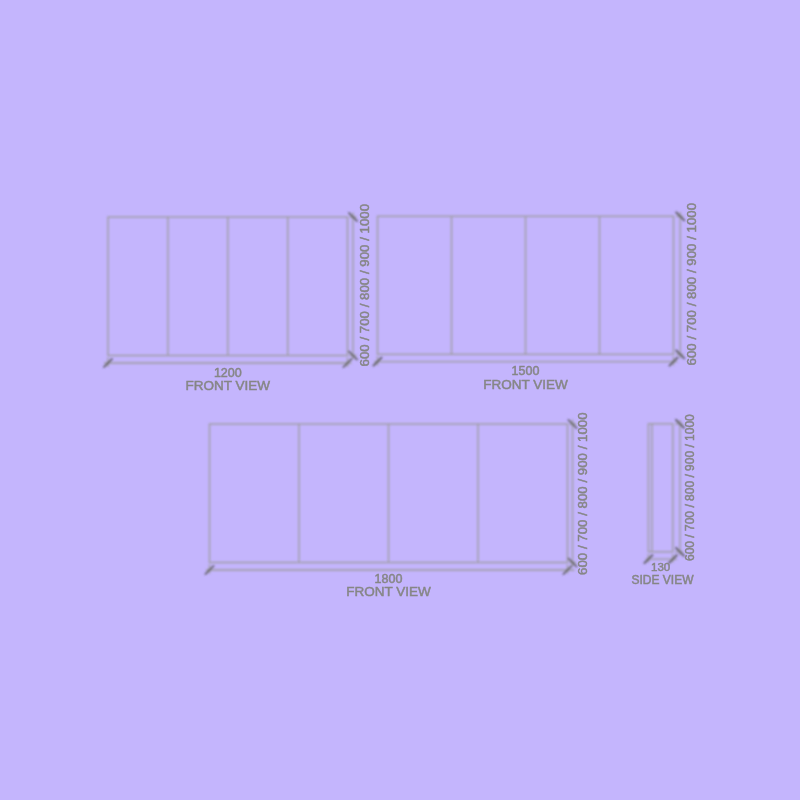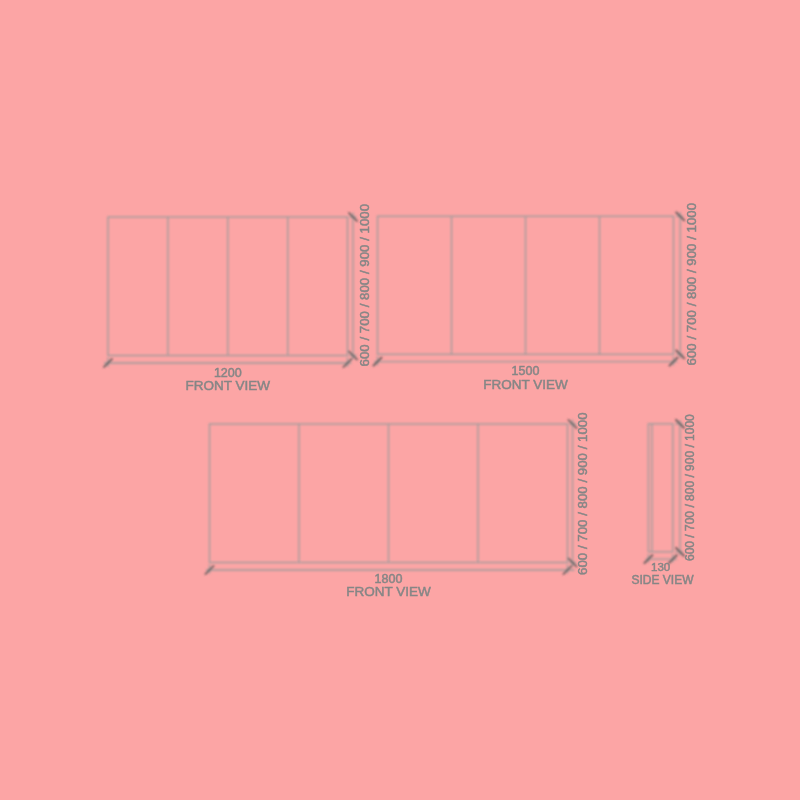--- a/index.html
+++ b/index.html
@@ -1,16 +1,16 @@
 <!DOCTYPE html>
 <html><head>
 <meta charset="utf-8">
 <style>
   html,body{margin:0;padding:0;background:#ffffff;}
-  .page{width:800px;height:800px;position:relative;background:#fca5a5;overflow:hidden;}
+  .page{width:800px;height:800px;position:relative;background:#c4b5fd;overflow:hidden;}
   svg{display:block;opacity:0.999;}
   text{font-family:"Liberation Sans",sans-serif;fill:#868686;stroke:#868686;stroke-width:0.5px;}
 </style>
 </head>
 <body>
 <div class="page">
 <svg width="800" height="800" viewBox="0 0 800 800">
 <defs>
         <filter id="soft" x="-5%" y="-5%" width="110%" height="110%">
           <feGaussianBlur stdDeviation="0.8"></feGaussianBlur>

